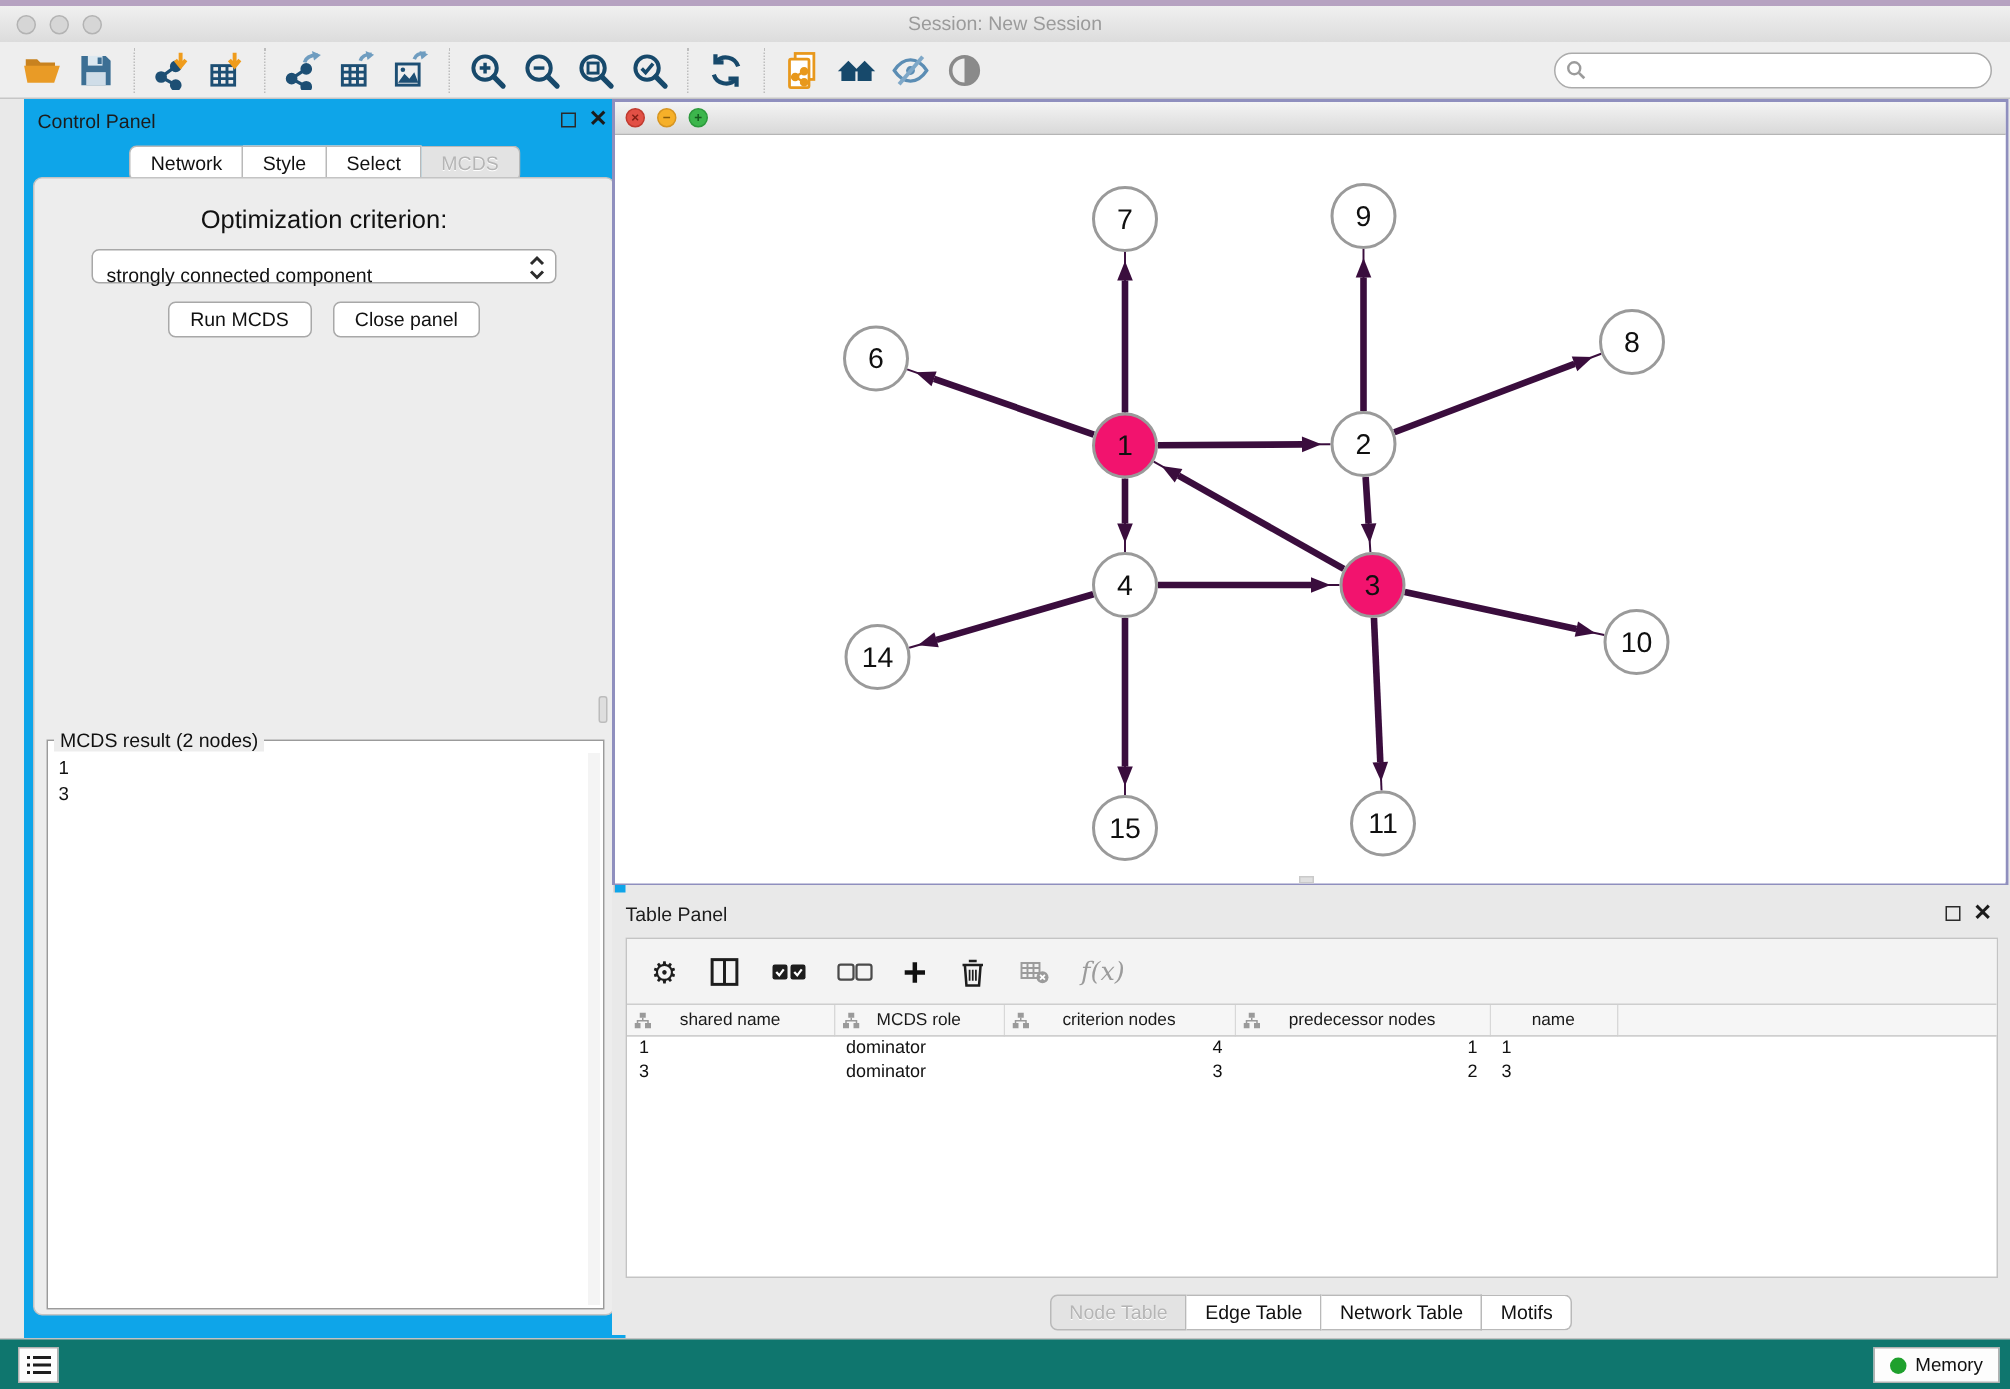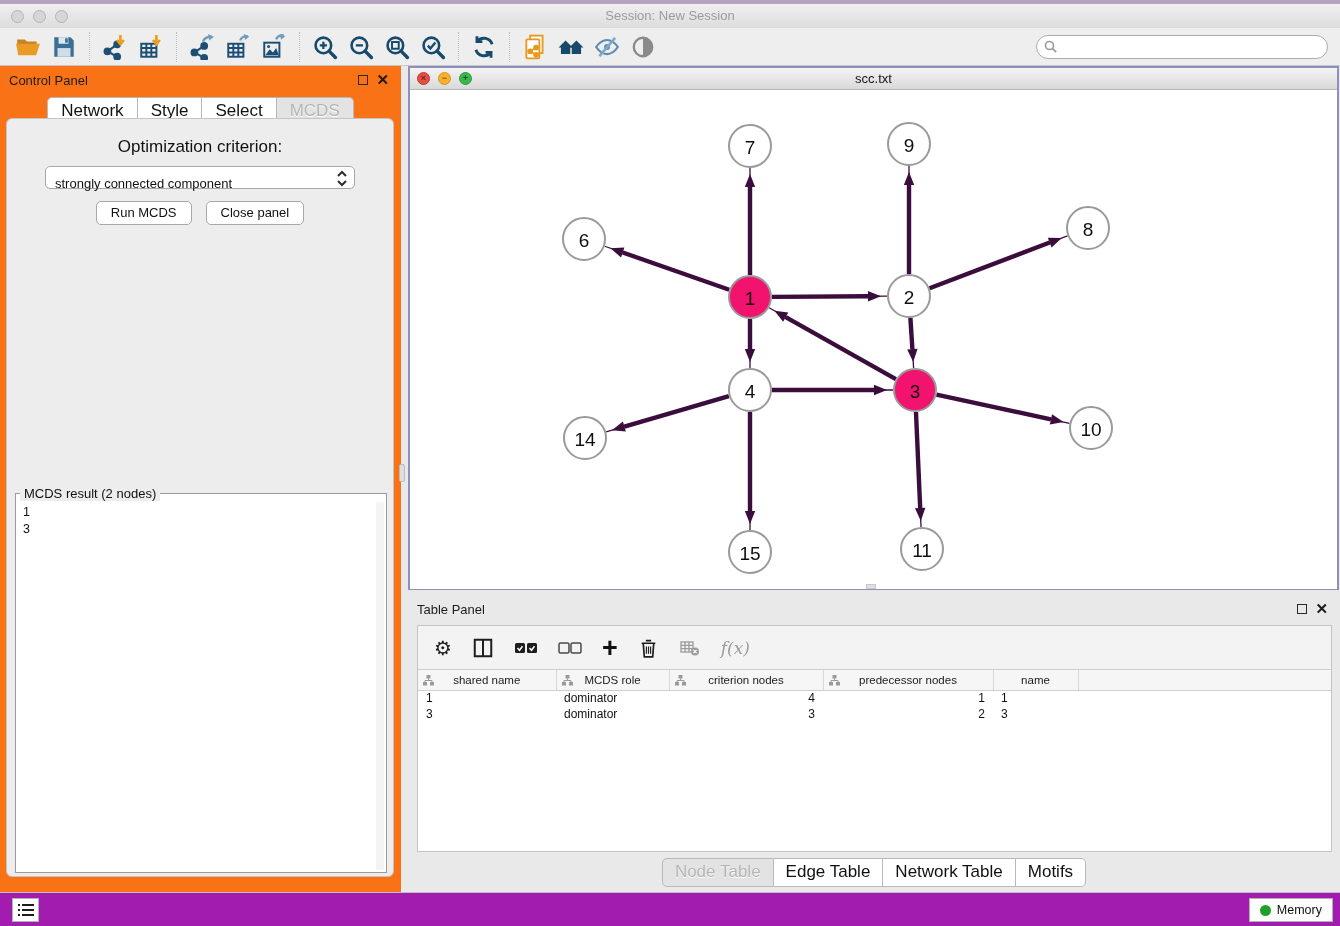--- a/index.html
+++ b/index.html
@@ -20,29 +20,29 @@
              border-bottom:1px solid #c6c6c6; display:flex; align-items:center; padding:0 10px; }
   .tb-btn { width:36px; height:30px; display:flex; align-items:center; justify-content:center; cursor:default; }
   .tb-btn svg { width:26px; height:26px; }
   .tb-sep { width:0; height:30px; border-left:1px dotted #bdbdbd; margin:0 7px; }
   .search-wrap { margin-left:auto; margin-right:2px; position:relative; }
   .search-input { width:292px; height:24px; border:1px solid #ababab; border-radius:12px; background:#fff;
                   padding:0 8px 0 26px; font-size:12px; color:#333; outline:none; }
   .search-icon { position:absolute; left:8px; top:5px; }
 
   
-  .control-panel { position:absolute; left:0; top:66px; width:401px; height:826px; background:#f97316; }
+  .control-panel { position:absolute; left:16px; top:66px; width:401px; height:826px; background:#0ea5e9; }
   .panel-head { position:absolute; left:0; top:0; right:0; height:28px; display:flex; align-items:center; }
   .panel-head .ph-title { font-size:13px; color:#1c1c1c; padding-left:9px; }
   .ph-icons { margin-left:auto; display:flex; align-items:center; gap:8px; padding-right:12px; }
   .float-icon { width:10px; height:10px; border:1.6px solid #2a2a2a; display:inline-block; }
   .close-icon { font-size:15px; font-weight:bold; color:#1b1b1b; line-height:10px; }
 
   .cp-tabs { position:absolute; top:31px; left:0; right:0; display:flex; justify-content:center; }
-  .tab { font-size:17px; color:#111; background:#fff; border:1px solid #b9b9b9; border-left-width:0;
+  .tab { font-size:13px; color:#111; background:#fff; border:1px solid #b9b9b9; border-left-width:0;
          padding:3px 13px 4px; white-space:nowrap; }
   .tab:first-child { border-left-width:1px; border-radius:5px 0 0 5px; }
   .tab:last-child { border-radius:0 5px 5px 0; }
   .tab.active { background:#e3e3e3; color:#b5b5b5; text-shadow:0 1px 0 #fff; }
 
   .cp-content { position:absolute; left:6px; top:52px; width:388px; height:759px; background:#ededed;
                 border:1px solid #c4c4c4; border-radius:6px; }
   .opt-label { margin-top:18px; text-align:center; font-size:17px; color:#111; }
   .select-box { position:relative; margin:9px auto 0; width:310px; height:23px; background:#fff;
                 border:1px solid #a8a8a8; border-radius:5px; display:flex; align-items:center; }
@@ -91,21 +91,21 @@
   .tbl { width:100%; border-collapse:collapse; table-layout:fixed; }
   .tbl th { background:#f6f6f6; border-right:1px solid #d8d8d8; border-bottom:1px solid #cfcfcf;
             font-size:11.5px; font-weight:normal; color:#1a1a1a; height:20px; text-align:center; position:relative; }
   .tbl th .hicon { position:absolute; left:5px; top:5px; }
   .tbl td { font-size:12px; color:#111; height:16px; padding:0 8px; overflow:hidden; white-space:nowrap; }
   .al { text-align:left; } .ar { text-align:right; }
   .tp-tabs { position:absolute; left:0; right:0; bottom:3px; display:flex; justify-content:center; }
   .tp-tabs .tab { padding:3px 12px 4px; }
 
   
-  .status-bar { position:absolute; left:0; top:892px; width:100%; height:34px; background:#a21caf;
+  .status-bar { position:absolute; left:0; top:892px; width:100%; height:34px; background:#0f766e;
                 border-top:1px solid #c2c2c2; }
   .list-btn { position:absolute; left:12px; top:5px; width:27px; height:24px; background:#fdfdfd;
               border:1px solid #b2b2b2; display:flex; align-items:center; justify-content:center; }
   .memory-btn { position:absolute; right:7px; top:5px; height:24px; background:#fdfdfd;
                 border:1px solid #b2b2b2; display:flex; align-items:center; gap:6px; padding:0 10px;
                 font-size:12.5px; color:#111; }
   .mem-dot { width:11px; height:11px; border-radius:50%; background:#1fa02d; }
 </style>
 </head>
 <body>
@@ -308,21 +308,20 @@
 
   <div class="v-splitter-handle"></div>
 
   <div class="net-window">
     <div class="net-titlebar">
       <div class="traffic">
         <span class="tl red">×</span>
         <span class="tl yellow">−</span>
         <span class="tl green">+</span>
       </div>
-      <div class="net-title">scc.txt</div>
     </div>
     <div class="net-canvas">
       <svg id="graph-svg" width="927" height="499">
           <line x1="340" y1="185" x2="340" y2="78" stroke="#3a0d3d" stroke-width="1.3"></line>
           <line x1="340" y1="185" x2="340" y2="97" stroke="#3a0d3d" stroke-width="4.4"></line>
           <polygon points="340,84 345.2,97 334.8,97" fill="#3a0d3d"></polygon>
           <line x1="319.23121807335133" y1="199.7434376400866" x2="194.76878192664867" y2="156.2565623599134" stroke="#3a0d3d" stroke-width="1.3"></line>
           <line x1="319.23121807335133" y1="199.7434376400866" x2="212.70545722693615" y2="162.5235934889295" stroke="#3a0d3d" stroke-width="4.4"></line>
           <polygon points="200.43299517937103,158.23562482170794 214.42064469382476,157.61460866990345 210.99026976004754,167.43257830795554" fill="#3a0d3d"></polygon>
           <line x1="361.9995649035371" y1="206.86163795658152" x2="477.0004350964629" y2="206.13836204341848" stroke="#3a0d3d" stroke-width="1.3"></line>

